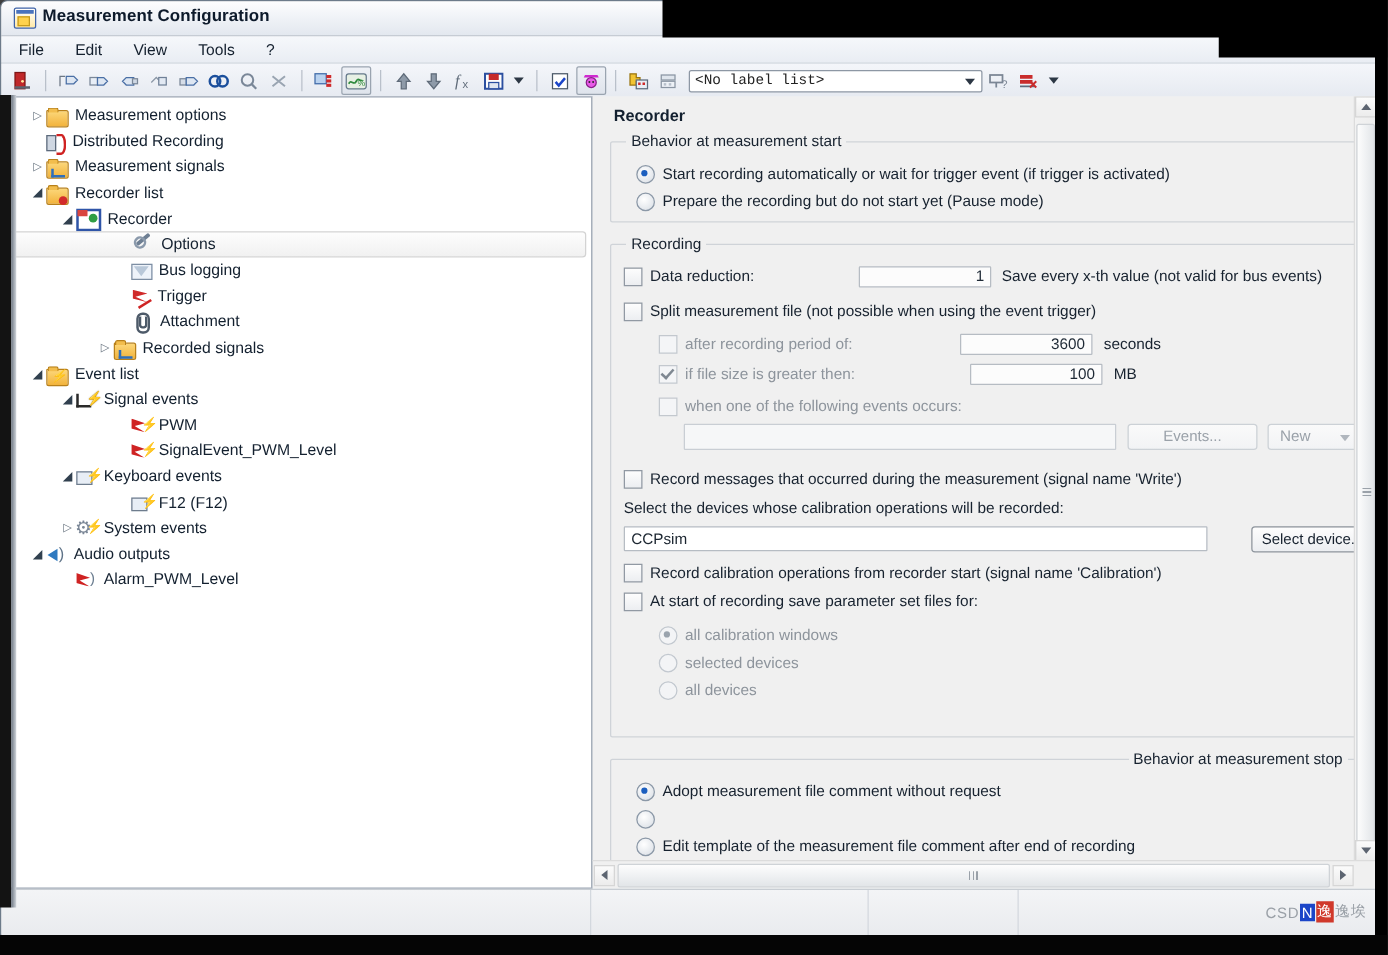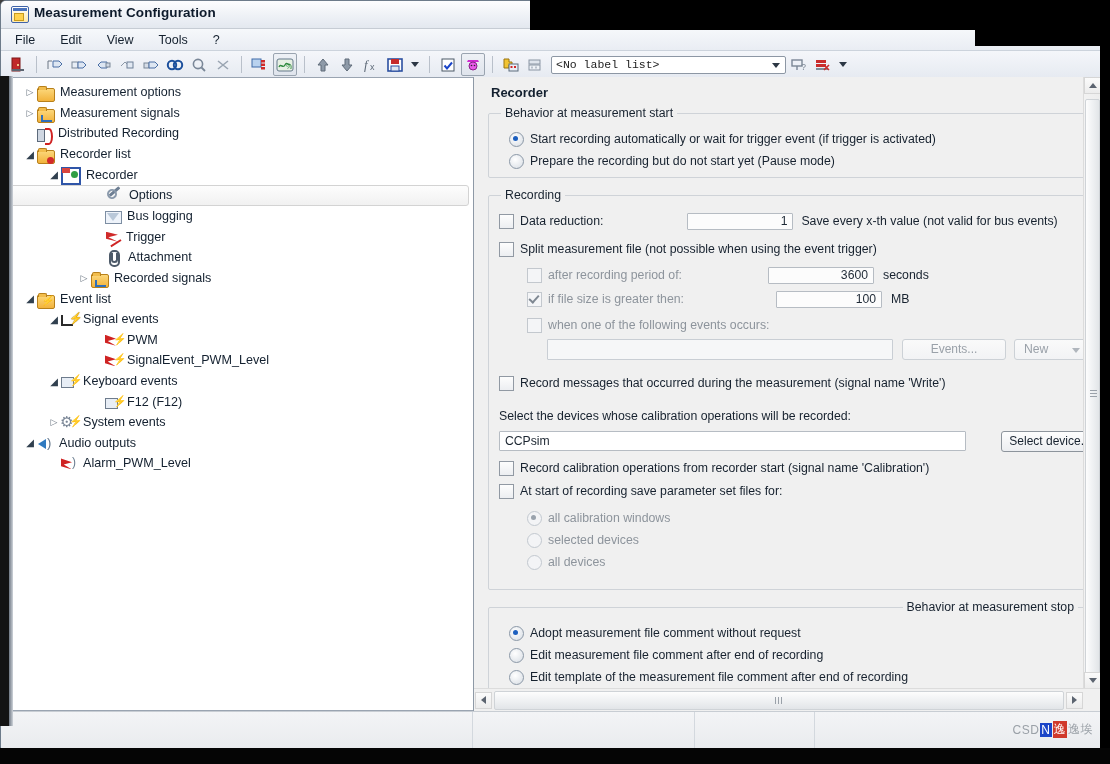--- a/index.html
+++ b/index.html
@@ -469,31 +469,31 @@
 
           <div class="node" style="padding-left:22px">
             <span class="tw closed"></span>
             <span class="ic">
                 <i class="ic-folder" style="position:absolute;left:0;top:2px"></i>
               </span>
             <span>Measurement options</span>
           </div>
 
           <div class="node" style="padding-left:22px">
+            <span class="tw"></span>
+            <span class="ic ic-distrib"></span>
+            <span>Distributed Recording</span>
+          </div>
+
+          <div class="node" style="padding-left:22px">
             <span class="tw closed"></span>
             <span class="ic">
                 <i class="ic-folder sig" style="position:absolute;left:0;top:2px"></i>
               </span>
             <span>Measurement signals</span>
-          </div>
-
-          <div class="node" style="padding-left:22px">
-            <span class="tw"></span>
-            <span class="ic ic-distrib"></span>
-            <span>Distributed Recording</span>
           </div>
 
           <div class="node" style="padding-left:22px">
             <span class="tw open"></span>
             <span class="ic">
                 <i class="ic-folder redo" style="position:absolute;left:0;top:2px"></i>
               </span>
             <span>Recorder list</span>
           </div>
 
@@ -644,21 +644,21 @@
                 <span>New</span>
                 <span class="car"></span>
               </span>
             </div>
 
             <div class="row" style="margin-top:12px;">
               <span class="cb"></span>
               <span>Record messages that occurred during the measurement (signal name 'Write')</span>
             </div>
 
-            <div class="row" style="margin-top:11px;">
+            <div class="row" style="margin-top:1px;">
               <span>Select the devices whose calibration operations will be recorded:</span>
             </div>
 
             <div class="row" style="margin-top:3px;gap:11px;">
               <span class="txtbox" style="width:467px;height:20px;">CCPsim</span>
               <span class="btn enabled" style="width:98px;margin-left:24px;">Select device...</span>
             </div>
 
             <div class="row" style="margin-top:5px;">
               <span class="cb"></span>
@@ -686,21 +686,20 @@
 
           <fieldset class="grp" style="height:130px;text-align:right;">
             <legend>Behavior at measurement stop</legend>
 
             <div class="row" style="padding-left:10px;margin-top:2px;">
               <span class="radio on"></span>
               <span>Adopt measurement file comment without request</span>
             </div>
             <div class="row" style="padding-left:10px;">
               <span class="radio"></span>
-              <span>Edit measurement file comment after end of recording</span>
             </div>
             <div class="row" style="padding-left:10px;">
               <span class="radio"></span>
               <span>Edit template of the measurement file comment after end of recording</span>
             </div>
 
           </fieldset>
 
         </div>
 

